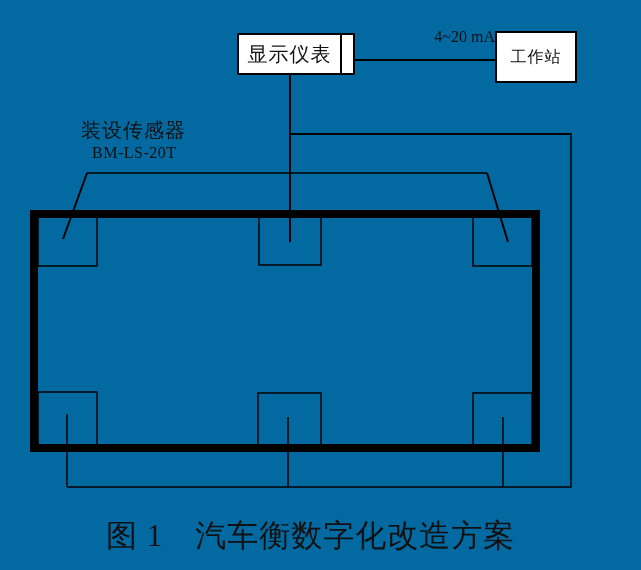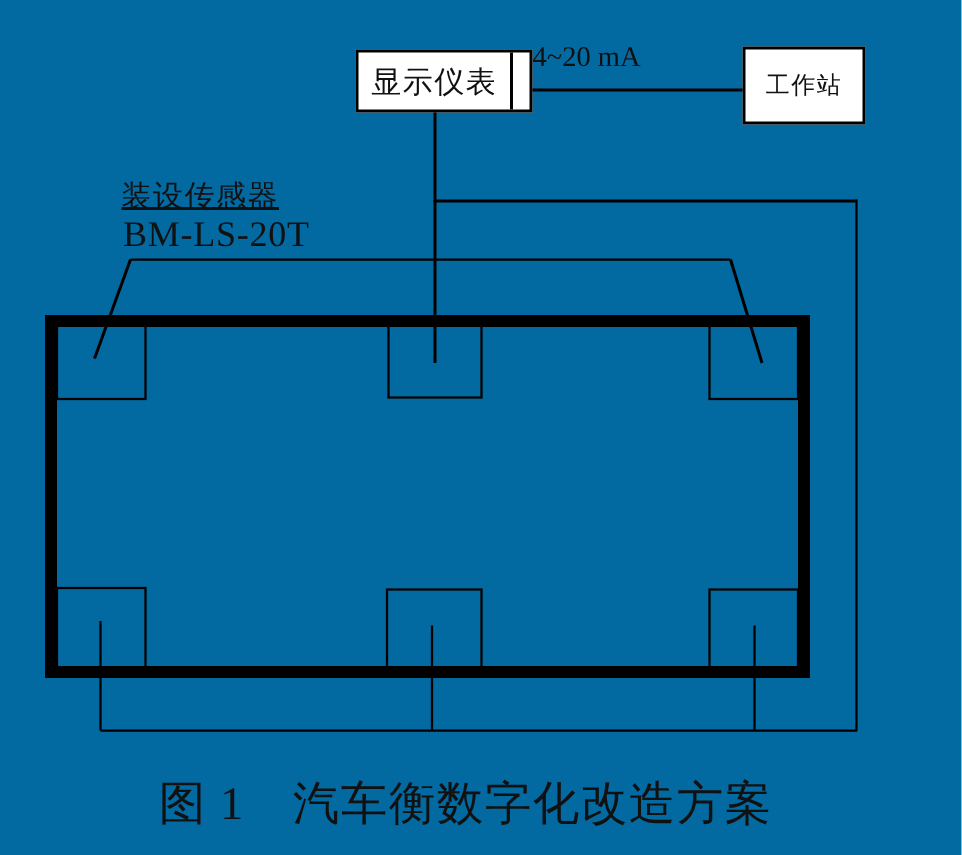--- a/index.html
+++ b/index.html
@@ -27,24 +27,24 @@
   #display-box .divider{
     position:absolute;top:0;bottom:0;left:101px;width:2px;background:#000000;
   }
   #workstation-box{left:495px;top:31px;width:82px;height:52px;}
   #workstation-box .label-area{
     font-size:16px;letter-spacing:1px;white-space:nowrap;
   }
   .float-label{position:absolute;white-space:pre;}
   #wire-label{
     left:355px;top:28px;width:140px;
-    text-align:left;font-size:19px;
+    text-align:right;font-size:16px;
   }
-  #sensor-label-line1{left:81px;top:117px;font-size:20px;letter-spacing:1px;text-decoration:underline;}
-  #sensor-label-line2{left:82px;top:144px;font-size:24px;letter-spacing:0.5px;}
+  #sensor-label-line1{left:81px;top:117px;font-size:20px;letter-spacing:1px;}
+  #sensor-label-line2{left:92px;top:144px;font-size:16px;letter-spacing:0.5px;}
   #caption{
     left:0;right:0;top:515px;text-align:center;
     font-size:31px;letter-spacing:1px;
     transform:translateX(-10px);
   }
   #line-layer{position:absolute;left:0;top:0;width:641px;height:570px;pointer-events:none;}
 </style>
 </head>
 <body>
 

